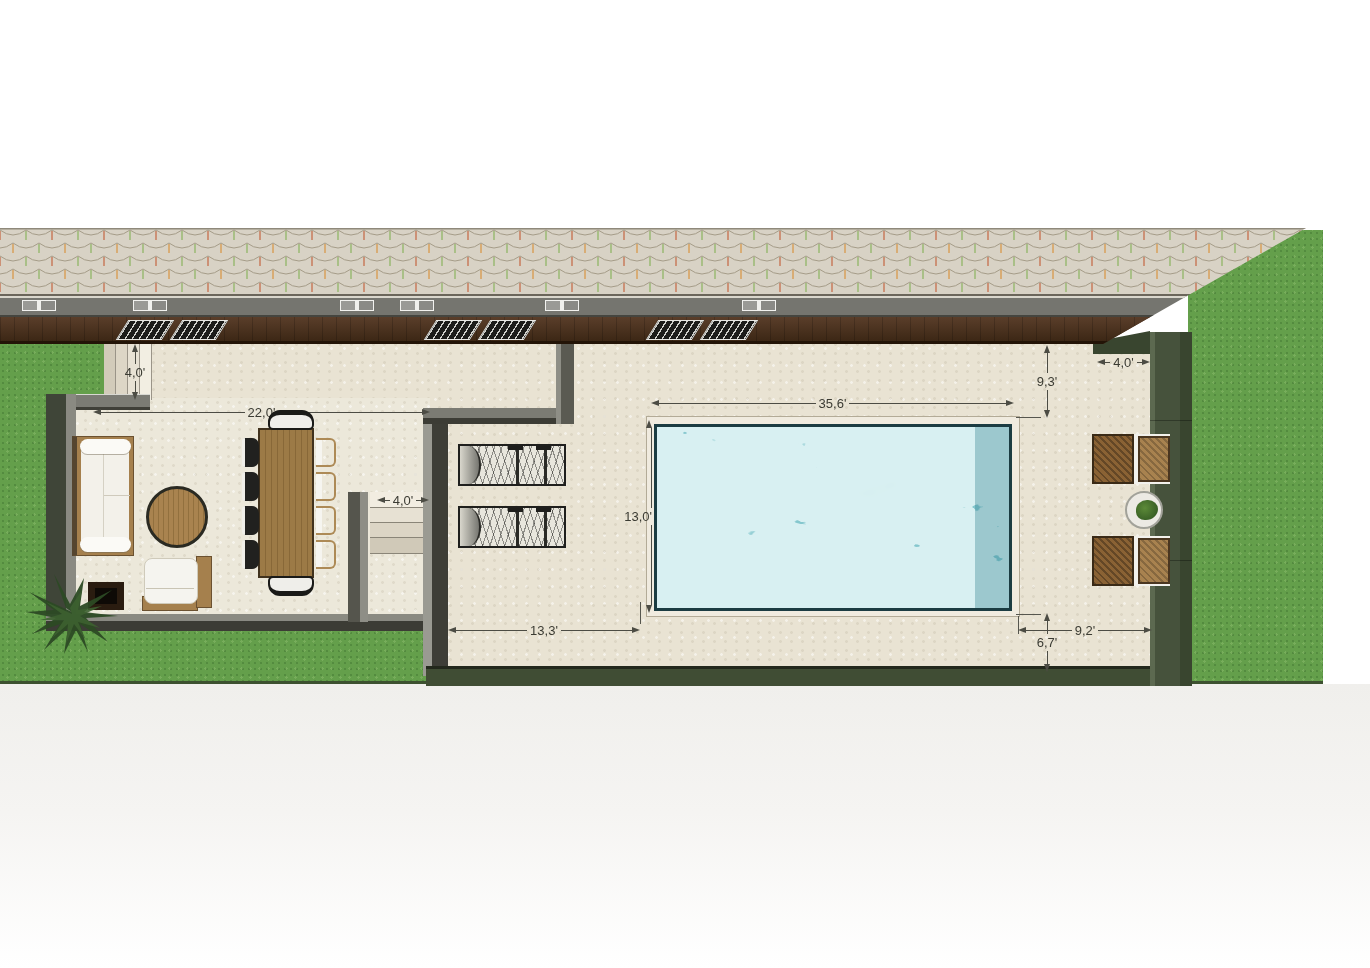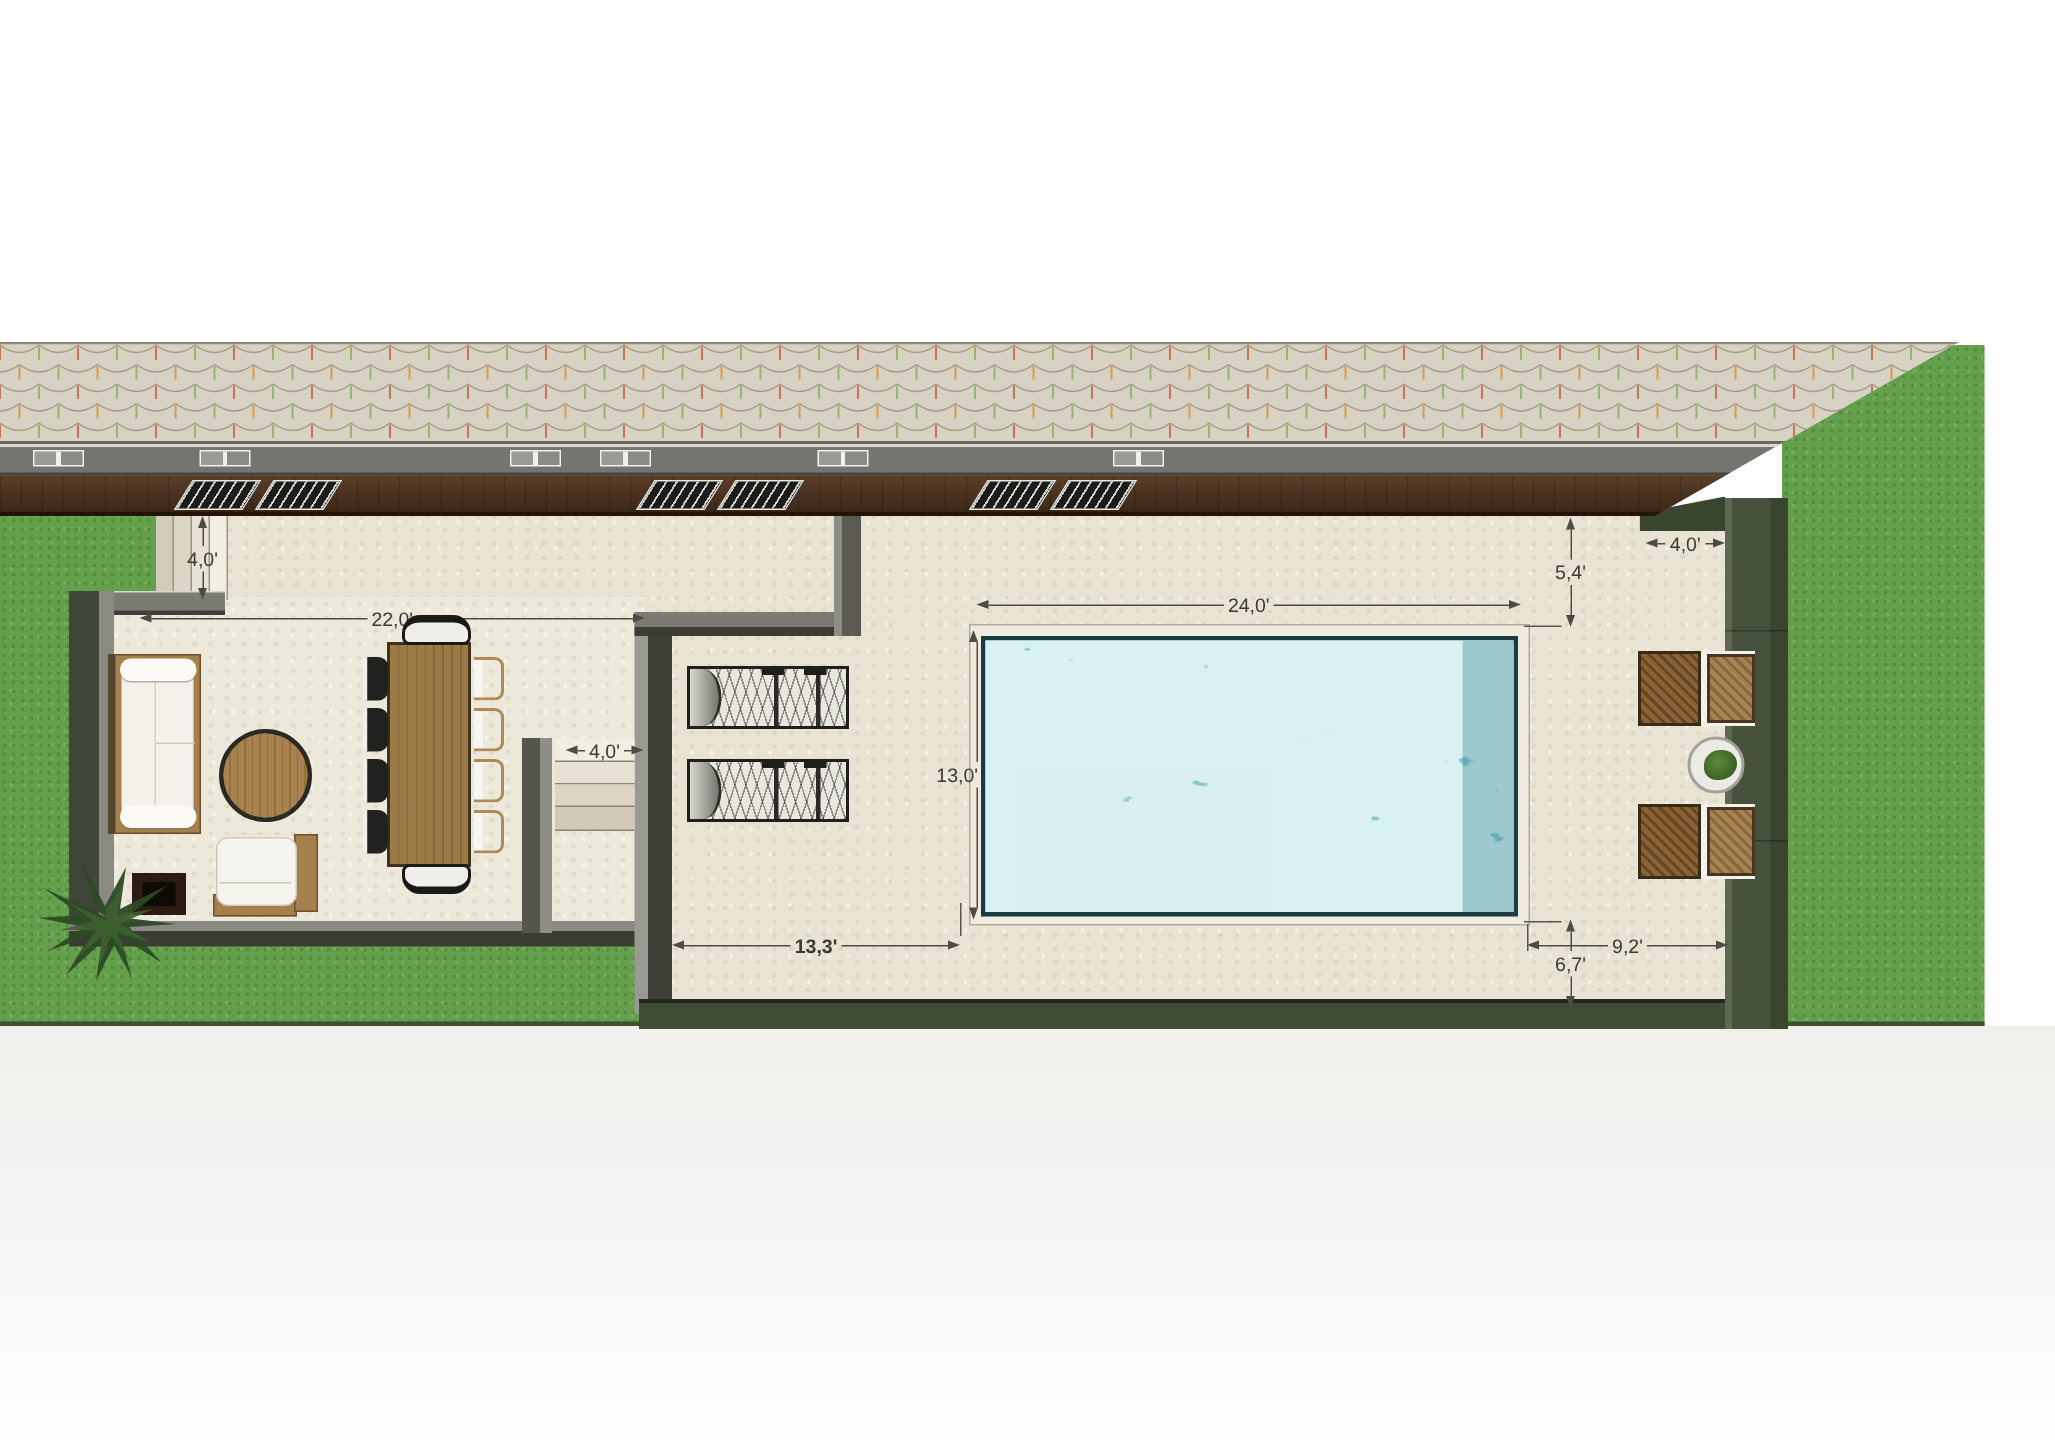--- a/index.html
+++ b/index.html
@@ -228,38 +228,38 @@
   <div class="abs dim dim-h" style="left:93px;top:405px;width:337px;">
     <div class="seg"></div>
     <span class="lbl">22,0'</span>
     <div class="seg"></div>
   </div>
   <div class="abs dim dim-h" style="left:377px;top:493px;width:52px;">
     <div class="seg"></div>
     <span class="lbl">4,0'</span>
     <div class="seg"></div>
   </div>
-  <div class="abs dim dim-h" style="left:448px;top:623px;width:192px;font-weight:bold;">
+  <div class="abs dim dim-h" style="left:448px;top:623px;width:192px;">
     <div class="seg"></div>
     <span class="lbl">13,3'</span>
     <div class="seg"></div>
   </div>
   <div class="abs dim dim-v" style="left:612px;top:420px;height:193px;align-items:flex-end;">
     <div class="seg"></div>
     <span class="lbl">13,0'</span>
     <div class="seg"></div>
   </div>
   <div class="abs dim dim-h" style="left:651px;top:396px;width:363px;">
     <div class="seg"></div>
-    <span class="lbl">24,0'</span>
+    <span class="lbl">35,6'</span>
     <div class="seg"></div>
   </div>
   <div class="abs dim dim-v" style="left:1027px;top:345px;height:73px;">
     <div class="seg"></div>
-    <span class="lbl">5,4'</span>
+    <span class="lbl">9,3'</span>
     <div class="seg"></div>
   </div>
   <div class="abs dim dim-h" style="left:1097px;top:355px;width:53px;">
     <div class="seg"></div>
     <span class="lbl">4,0'</span>
     <div class="seg"></div>
   </div>
   <div class="abs dim dim-v" style="left:1027px;top:613px;height:59px;">
     <div class="seg"></div>
     <span class="lbl">6,7'</span>

